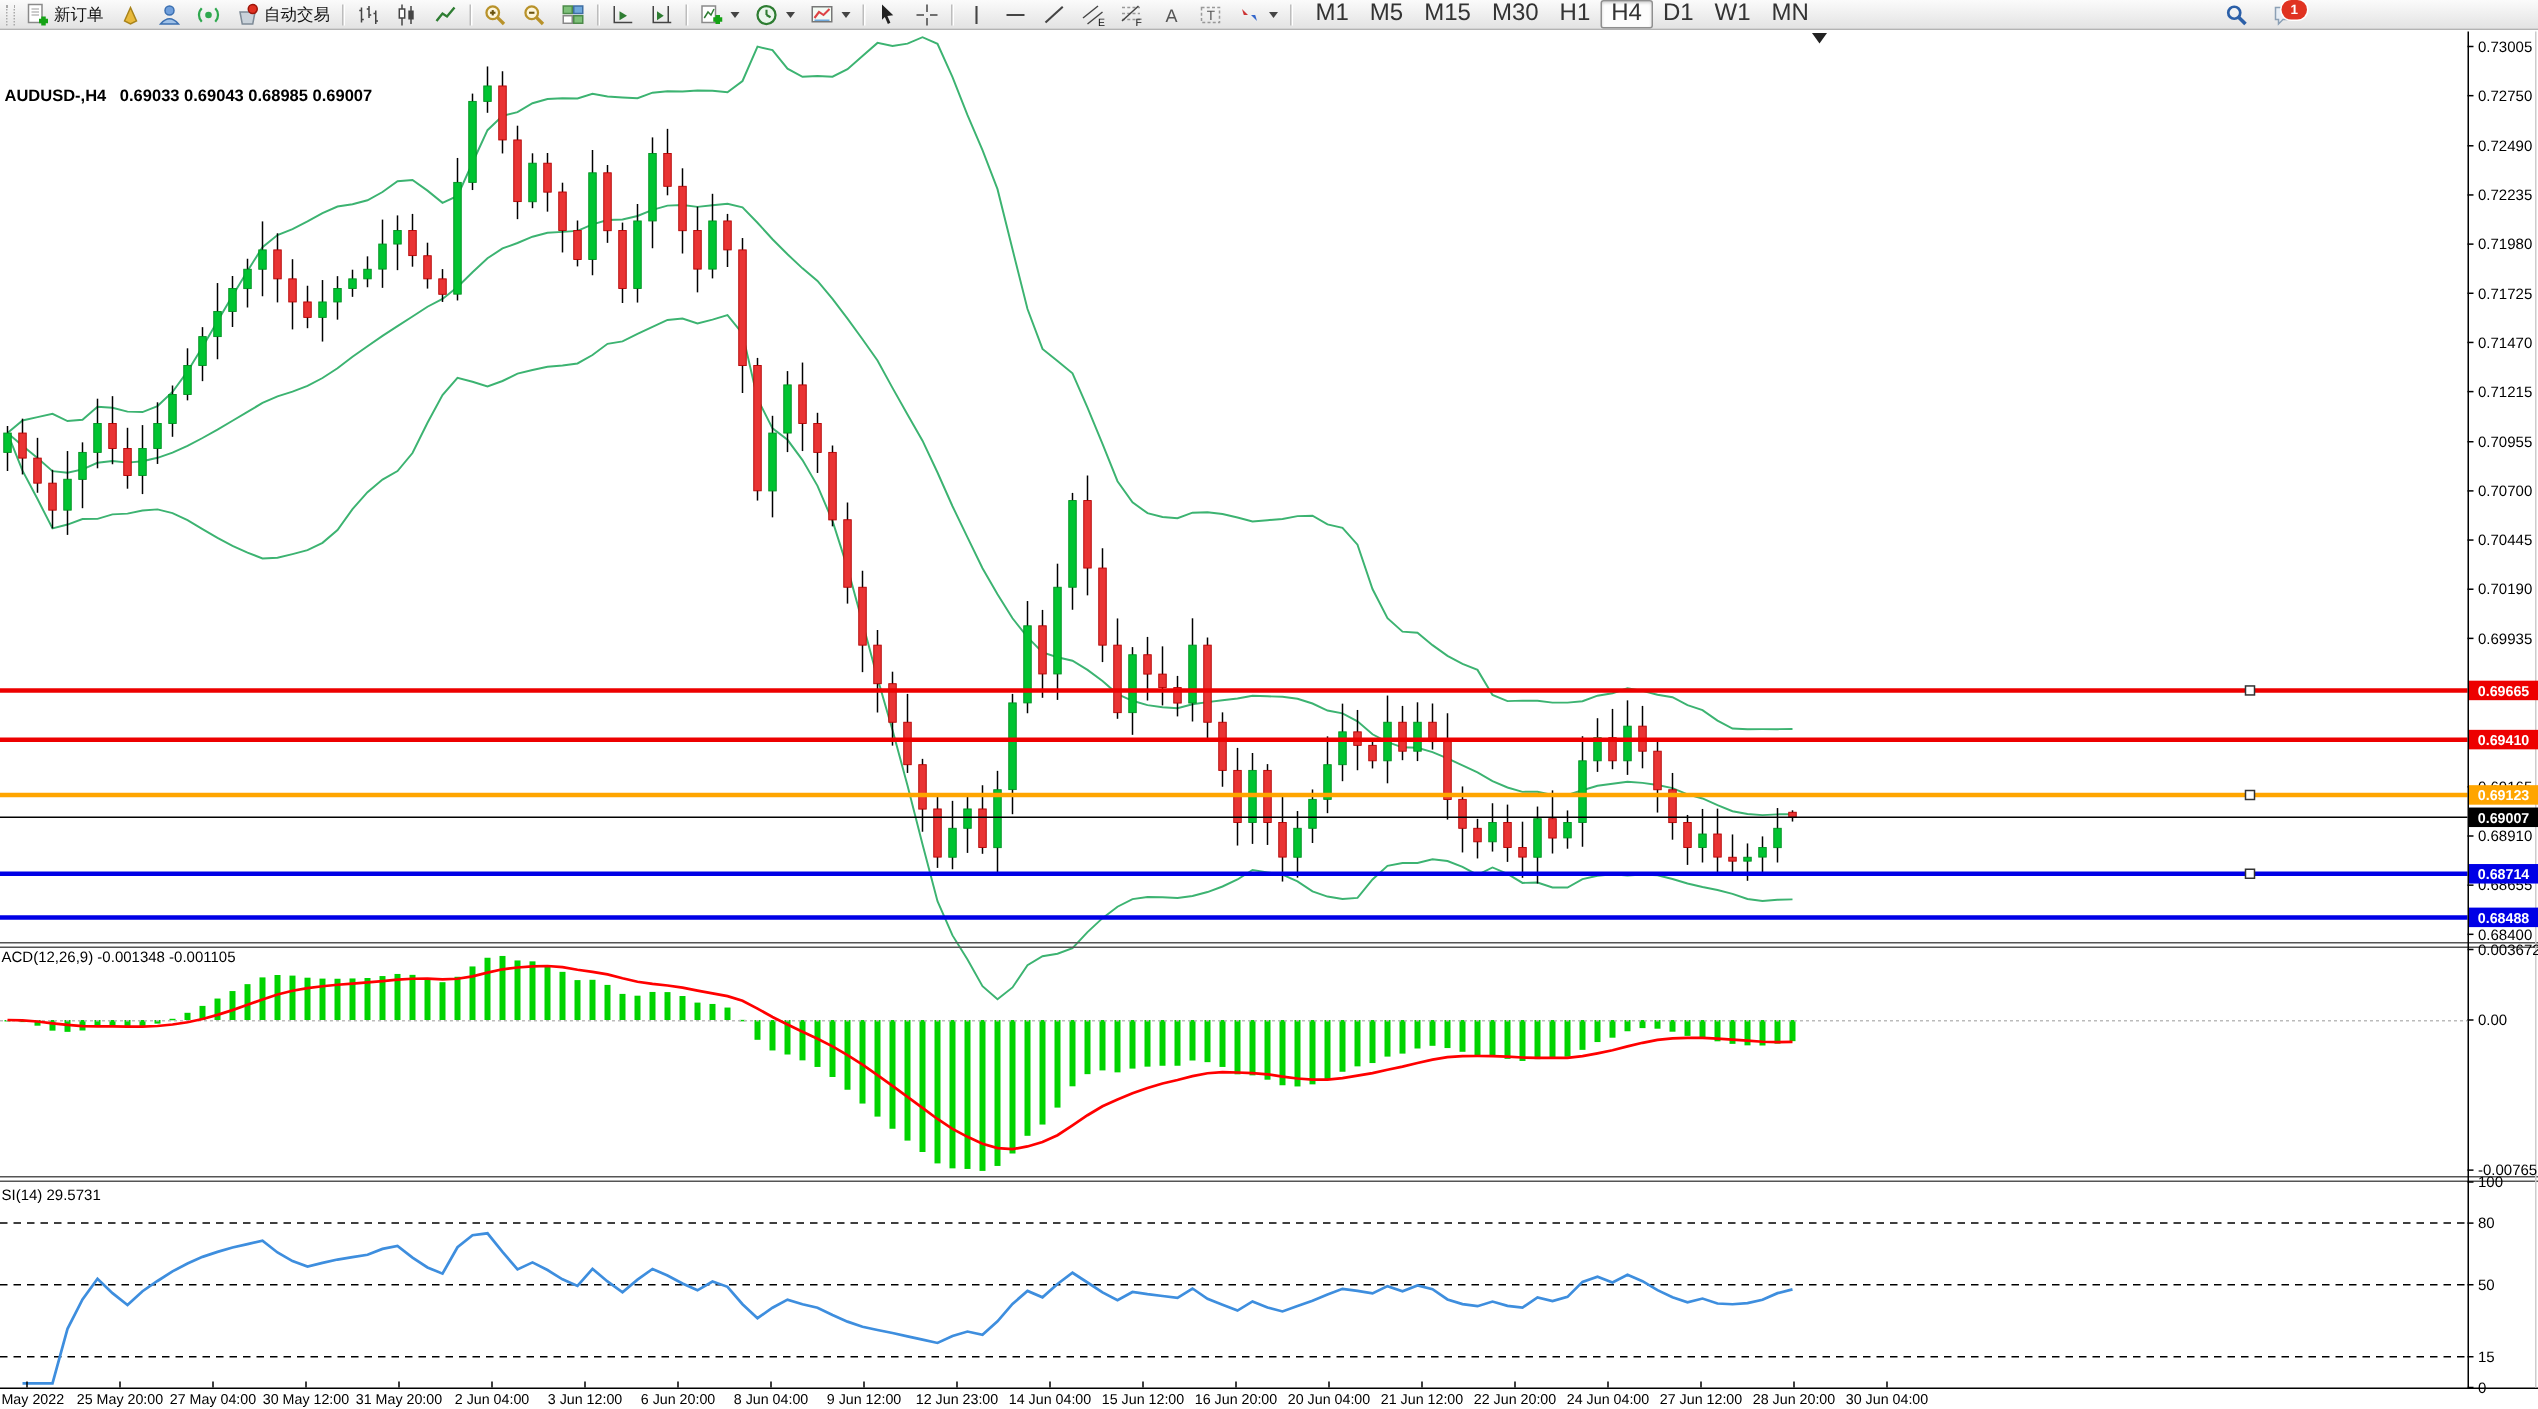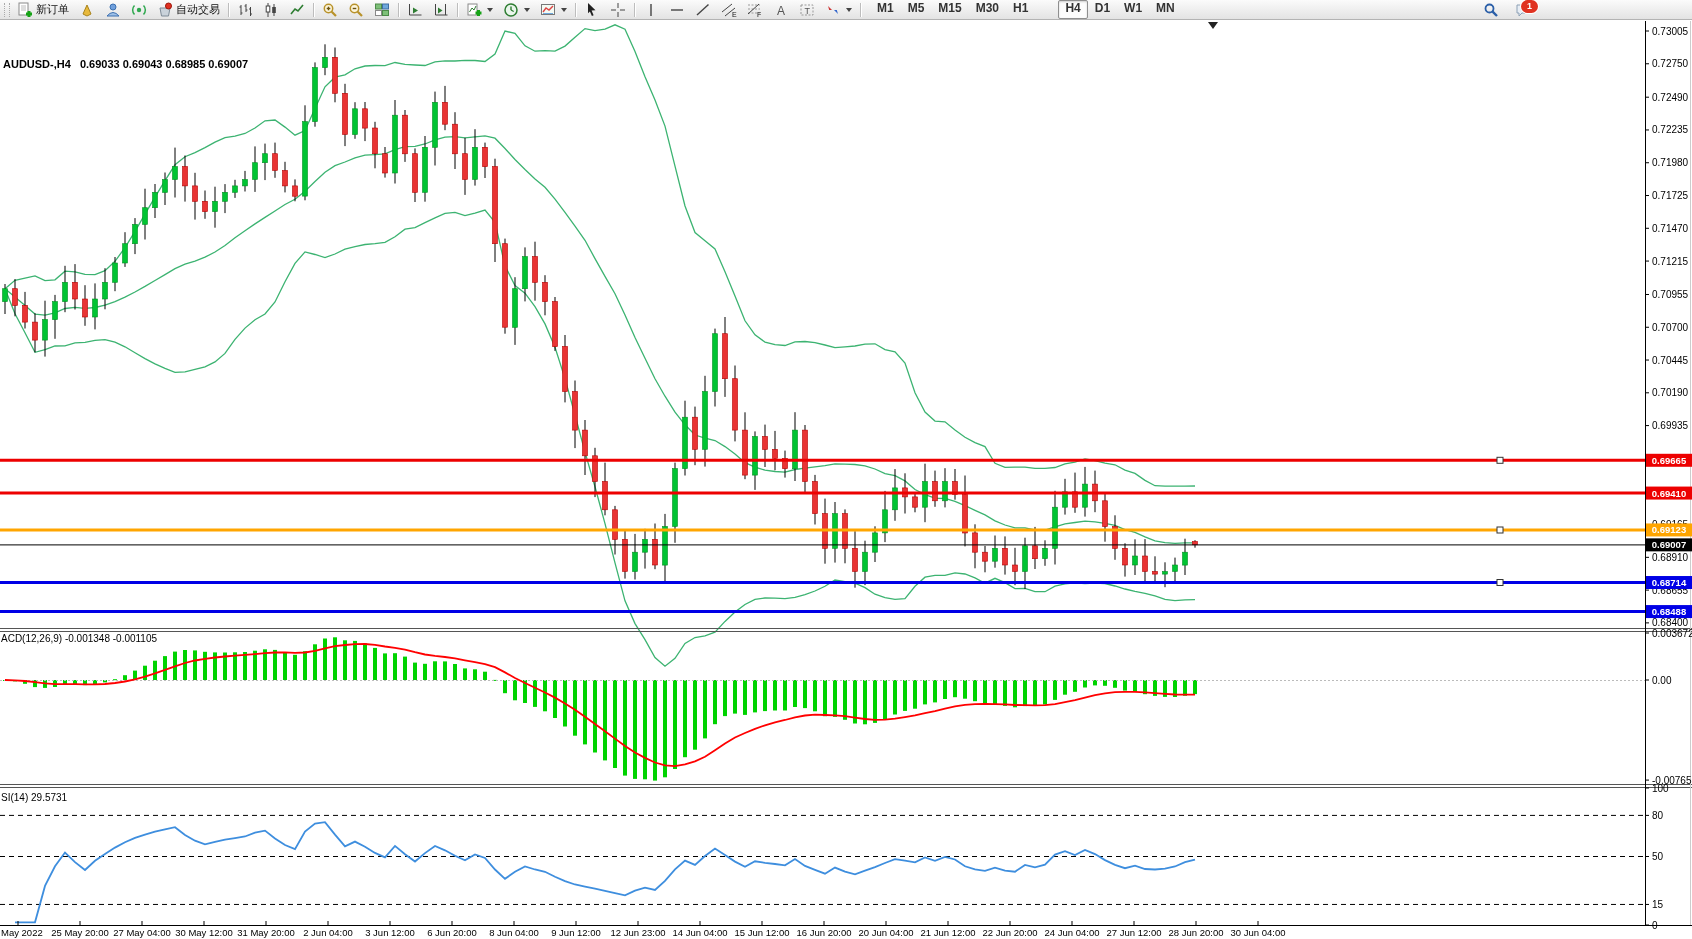--- a/index.html
+++ b/index.html
@@ -6,23 +6,23 @@
     font-family:"Liberation Sans",sans-serif;-webkit-font-smoothing:none;}
   .toolbar{position:relative;height:19px;background:linear-gradient(#fbfbfb,#e3e3e3);
     border-bottom:1px solid #b3b3b3;display:flex;align-items:center;padding:0 2px;font-size:11px;color:#111;z-index:5;}
   .tb-btn{height:17px;display:flex;align-items:center;gap:3px;padding:0 4px;border:1px solid transparent;
     border-radius:2px;white-space:nowrap;cursor:default;}
   .tb-btn svg{display:block;}
   .tb-sep{width:1px;height:14px;background:#bdbdbd;margin:0 3px;box-shadow:1px 0 0 #fff;}
   .grip{width:4px;height:14px;margin:0 2px;border-left:1px dotted #aaa;border-right:1px dotted #aaa;}
   .caret{width:0;height:0;border-left:3px solid transparent;border-right:3px solid transparent;border-top:4px solid #444;margin-left:2px;}
   .tf-group{display:flex;align-items:center;margin-left:6px;}
-  .tf-btn{font-size:12px;font-weight:bold;color:#333;padding:1px 6px;height:15px;line-height:13px;
+  .tf-btn{font-size:16px;font-weight:normal;color:#333;padding:1px 6px;height:15px;line-height:13px;
     border:1px solid transparent;border-radius:2px;}
-  .tf-btn.active{background:#fdfdfd;border:1px solid #8f8f8f;box-shadow:inset 0 1px 2px rgba(0,0,0,.18);margin-left:23px;}
+  .tf-btn.active{background:#fdfdfd;border:1px solid #8f8f8f;box-shadow:inset 0 1px 2px rgba(0,0,0,.18);}
   .tb-right{position:absolute;left:1478px;top:0;height:19px;display:flex;align-items:center;gap:6px;}
   .badge{position:absolute;top:-1px;left:10px;min-width:13px;height:13px;border-radius:7px;background:#e03321;
     color:#fff;font-size:9px;font-weight:bold;text-align:center;line-height:13px;padding:0 2px;box-shadow:0 0 0 1px #fff;}
   .chat-wrap{position:relative;}
   .chart-area{position:relative;width:1692px;height:920px;background:#fff;}
   #chart-svg{position:absolute;left:0;top:-20px;width:1692px;height:939px;}
   .overlay{position:absolute;color:#000;white-space:nowrap;z-index:3;}
   #title-line{left:3px;top:22px;font-size:11px;font-weight:bold;margin-top:16px;}
   #macd-label{left:1px;top:613px;font-size:10px;}
   #rsi-label{left:1px;top:772px;font-size:10px;}

